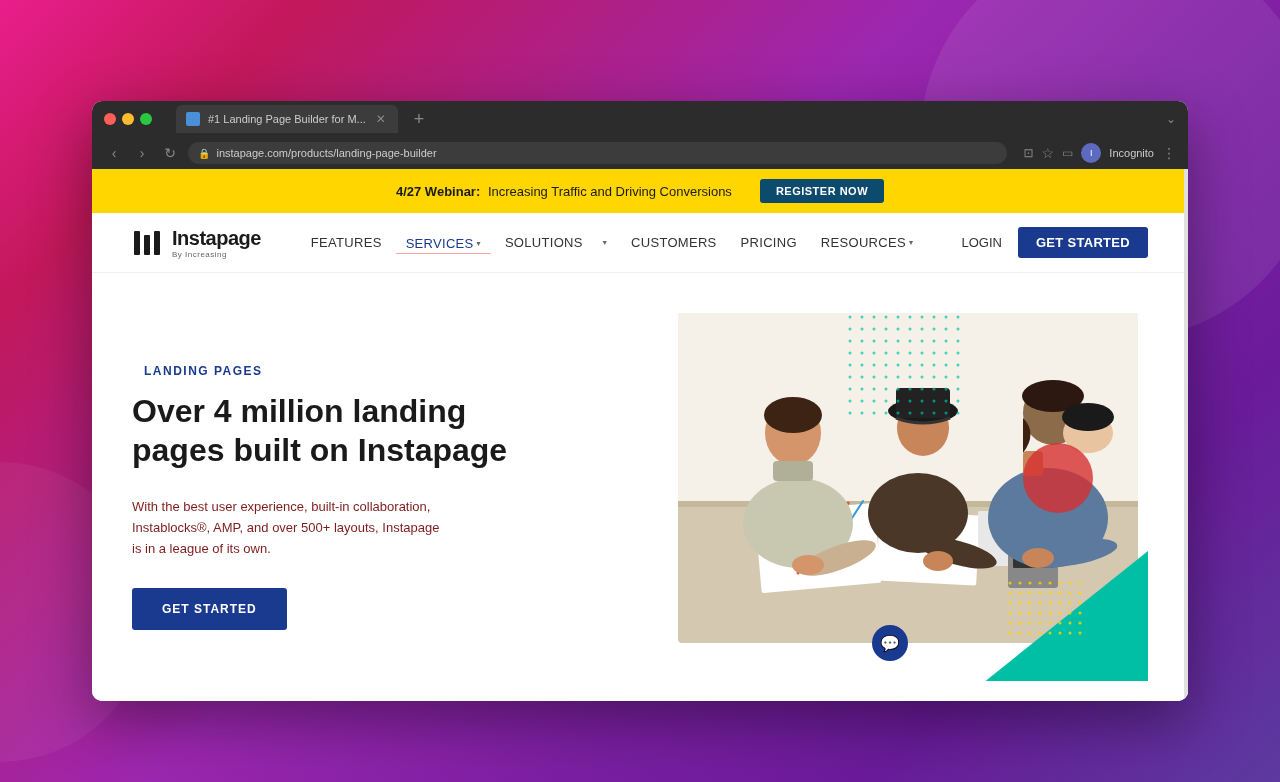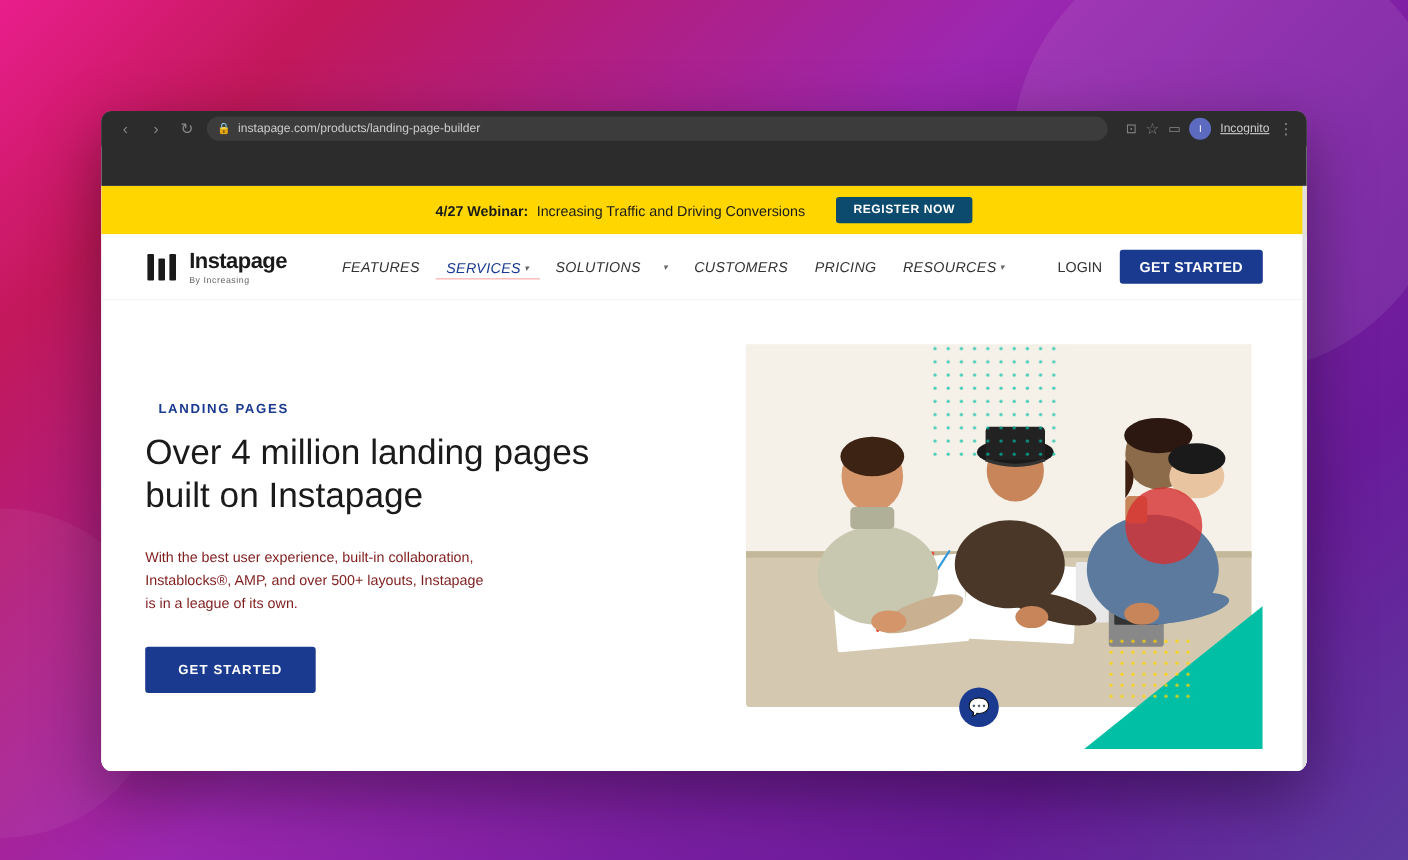--- a/index.html
+++ b/index.html
@@ -163,21 +163,20 @@
       display: flex;
       align-items: center;
       justify-content: center;
       font-size: 9px;
       color: white;
     }
 
     .incognito-label {
       color: #ccc;
       font-size: 11px;
-      text-decoration: underline;
     }
 
     
     .scroll-indicator {
       position: absolute;
       right: 0;
       top: 68px;
       width: 4px;
       height: 100%;
       background: #e0e0e0;
@@ -261,21 +260,20 @@
       font-size: 8px;
       color: #666;
       letter-spacing: 0.5px;
     }
 
     .nav-links {
       display: flex;
       align-items: center;
       gap: 4px;
       flex: 1;
-      font-style: italic;
     }
 
     .nav-link {
       color: #333;
       font-size: 13px;
       font-weight: 500;
       text-decoration: none;
       padding: 4px 10px;
       cursor: pointer;
       letter-spacing: 0.3px;
@@ -343,21 +341,21 @@
       color: #1a3a8f;
       font-size: 12px;
       font-weight: 700;
       letter-spacing: 1.5px;
       margin-bottom: 14px;
       padding-left: 12px;
     }
 
     .hero-title {
       font-size: 32px;
-      font-weight: 400;
+      font-weight: 700;
       color: #1a1a1a;
       line-height: 1.2;
       margin-bottom: 18px;
     }
 
     .hero-desc {
       font-size: 13px;
       color: #7f1d1d;
       line-height: 1.6;
       margin-bottom: 28px;
@@ -457,20 +455,39 @@
 
 <div style="position:absolute;inset:0;background:linear-gradient(135deg,#e91e8c 0%,#c2185b 15%,#9c27b0 45%,#7b1fa2 65%,#6a1b9a 80%,#5c3a9e 100%);"></div>
 
 <div style="position:absolute;top:-60px;right:-40px;width:400px;height:400px;border-radius:50%;background:rgba(255,255,255,0.08);"></div>
 <div style="position:absolute;bottom:20px;left:0;width:300px;height:300px;border-radius:50%;background:rgba(255,255,255,0.05);transform:translateX(-50%);"></div>
 
 <div class="browser-window">
 
   <div class="browser-chrome">
 
+    <div class="browser-titlebar">
+      <div class="traffic-lights">
+        <div class="traffic-light tl-red"></div>
+        <div class="traffic-light tl-yellow"></div>
+        <div class="traffic-light tl-green"></div>
+      </div>
+
+      <div class="browser-tab">
+        <div class="tab-favicon"></div>
+        <span class="tab-title">#1 Landing Page Builder for M...</span>
+        <span class="tab-close">✕</span>
+      </div>
+
+      <span class="tab-new">+</span>
+
+      <div style="flex:1;"></div>
+
+      <div style="color:#888;font-size:12px;cursor:pointer;">⌄</div>
+    </div>
 
     <div class="browser-nav-bar">
       <div class="nav-btn">‹</div>
       <div class="nav-btn">›</div>
       <div class="nav-btn">↻</div>
 
       <div class="address-bar">
         <span class="lock-icon">🔒</span>
         <span class="address-text">instapage.com/products/landing-page-builder</span>
       </div>

